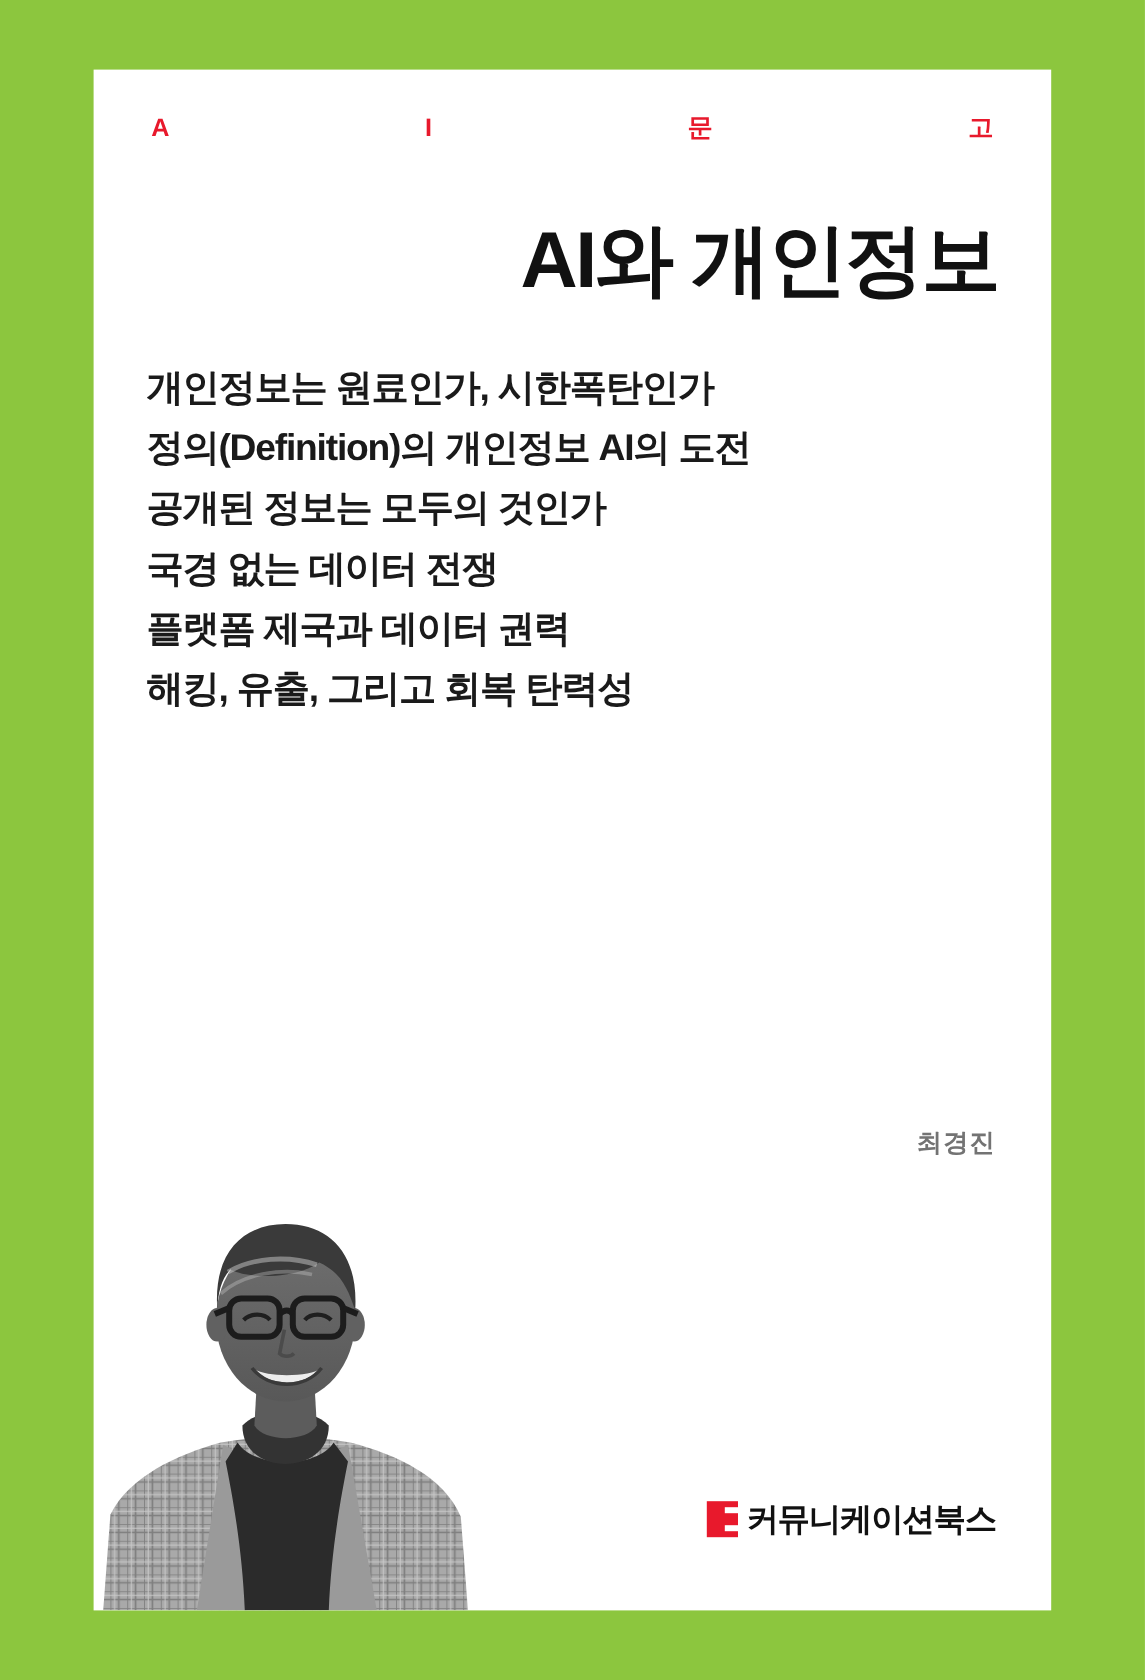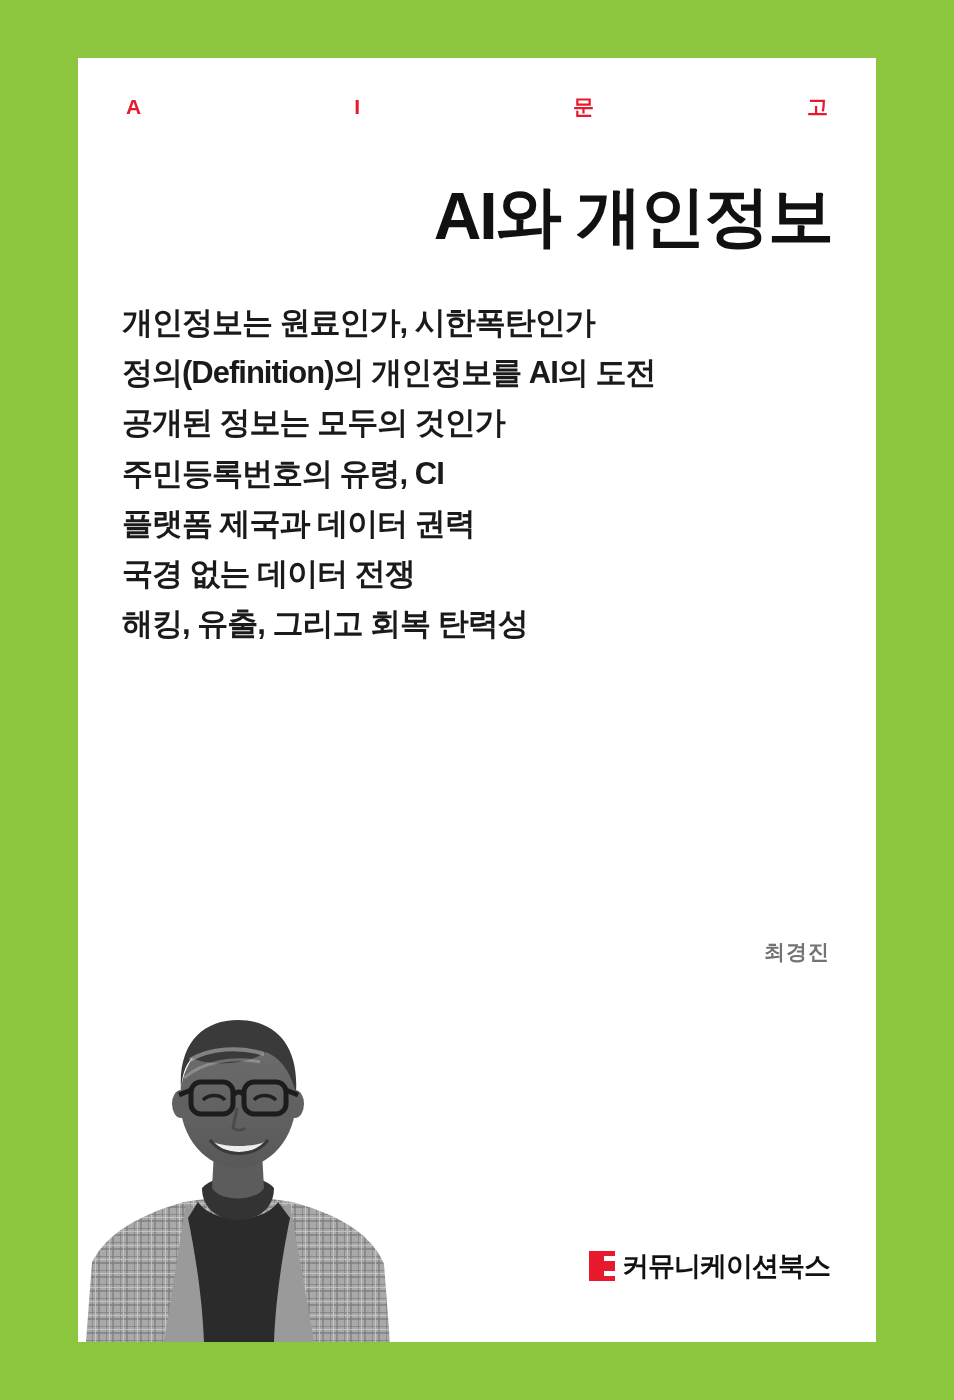--- a/index.html
+++ b/index.html
@@ -145,25 +145,24 @@
       <span class="series-char">A</span>
       <span class="series-char">I</span>
       <span class="series-char">문</span>
       <span class="series-char">고</span>
     </div>
 
     <div class="title">AI와 개인정보</div>
 
     <div class="toc">
       <div class="toc-item">개인정보는 원료인가, 시한폭탄인가</div>
-      <div class="toc-item">정의(Definition)의 개인정보를 AI의 도전</div>
+      <div class="toc-item">정의(Definition)의 개인정보 AI의 도전</div>
       <div class="toc-item">공개된 정보는 모두의 것인가</div>
-      <div class="toc-item">주민등록번호의 유령, CI</div>
+      <div class="toc-item">국경 없는 데이터 전쟁</div>
       <div class="toc-item">플랫폼 제국과 데이터 권력</div>
-      <div class="toc-item">국경 없는 데이터 전쟁</div>
       <div class="toc-item">해킹, 유출, 그리고 회복 탄력성</div>
     </div>
 
     <div class="author">최경진</div>
 
     <div class="photo">
       <svg width="320" height="380" viewBox="0 0 320 380" xmlns="http://www.w3.org/2000/svg">
         <defs>
           <linearGradient id="jacketG" x1="0" y1="0" x2="1" y2="1">
             <stop offset="0%" stop-color="#b9b9b9"></stop>

